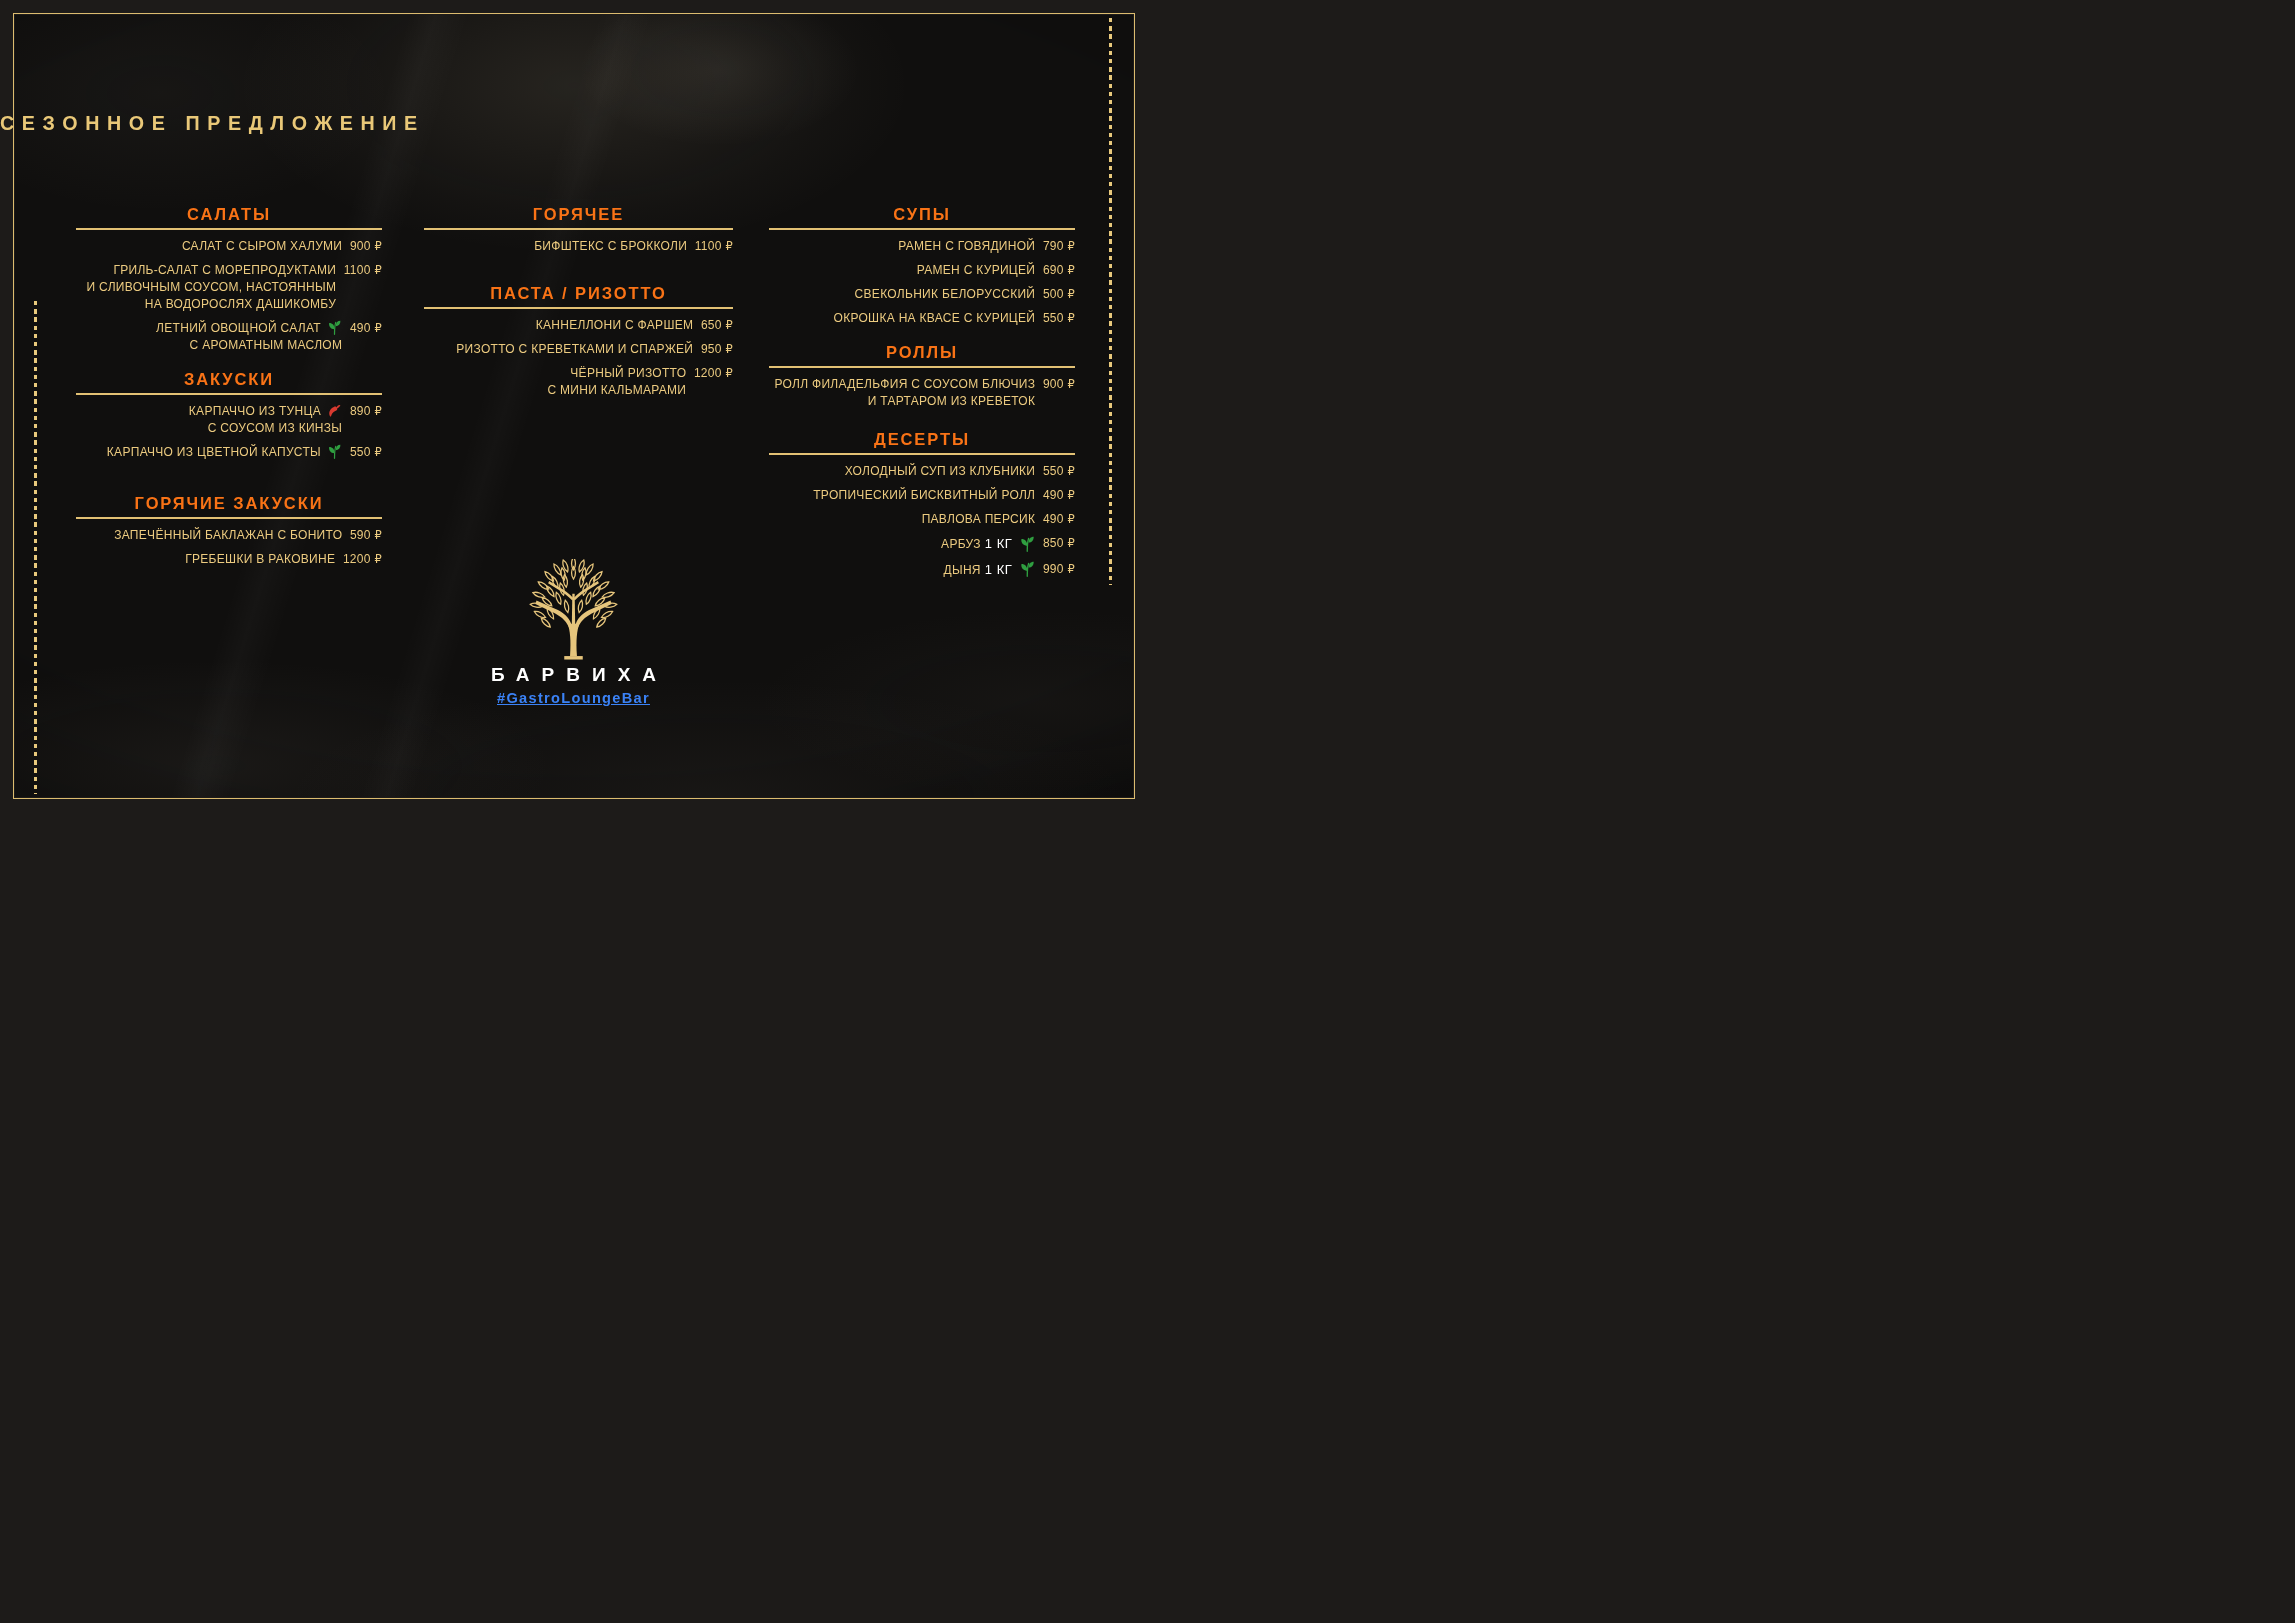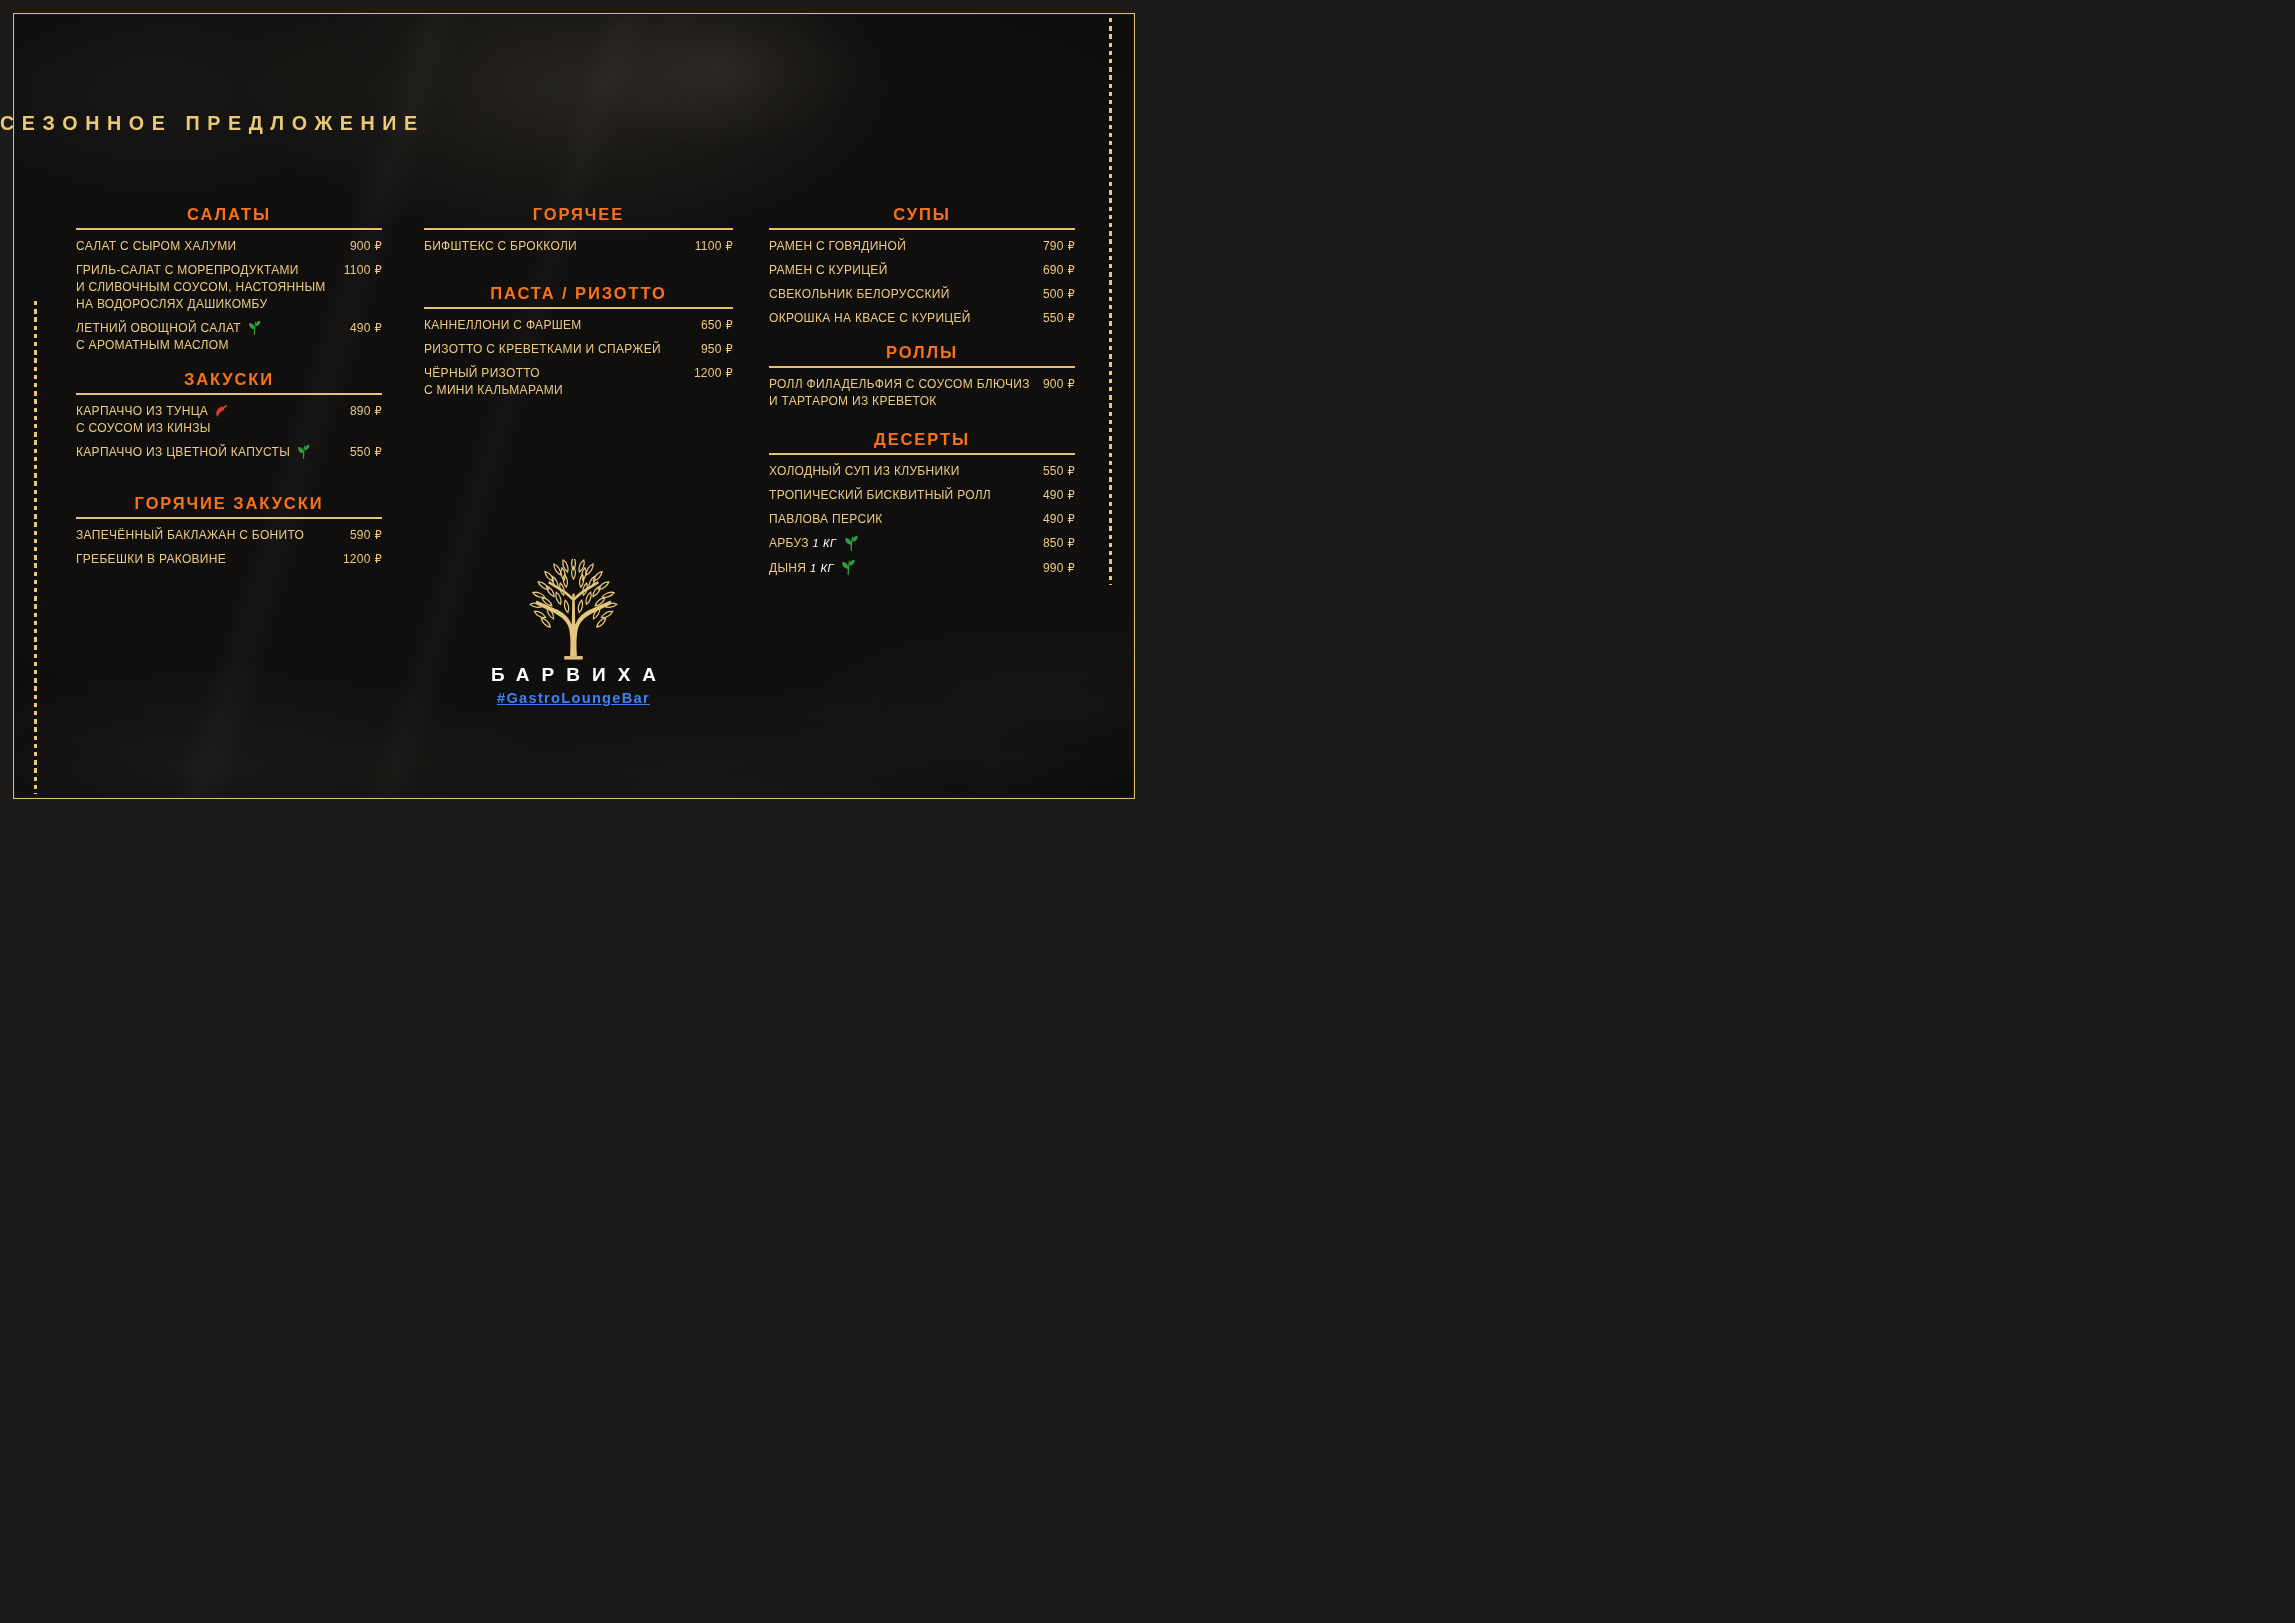--- a/index.html
+++ b/index.html
@@ -55,24 +55,24 @@
   .rule { height:1.9px; background:#e2c174; margin-top:2.5px; }
 
   .items { margin-top:8.2px; }
   .item {
     display:flex; justify-content:space-between; align-items:flex-start;
     gap:7.6px; margin-top:7px; color:#eccb80;
     font-size:12px; line-height:17px; letter-spacing:0.3px;
   }
   .item:first-child { margin-top:0; }
   .name { flex:1 1 auto; }
-  .nline { white-space:nowrap; }
+  .nline { white-space:nowrap;text-align:right; }
   .price { flex:0 0 auto; white-space:nowrap; text-align:right; letter-spacing:0.3px; }
   .rub { font-family:"DejaVu Sans", sans-serif; font-size:11.4px; }
-  .unit { color:#ffffff; font-size:11px; letter-spacing:0.6px; margin-left:3.8px;font-style:italic; }
+  .unit { color:#ffffff; font-size:13px; letter-spacing:0.6px; margin-left:3.8px; }
   .inline-icon { display:inline-block; vertical-align:middle; margin-left:6.3px; transform:translateY(-1.3px); }
 
   .logo { position:absolute; left:415px; top:559px; width:317px; text-align:center; }
   .logo-tree { display:block; margin:0 auto; }
   .brand-name {
     margin-top:1.3px; color:#ffffff; font-size:19px; font-weight:600;
     letter-spacing:12px; padding-left:12px; line-height:21.6px;
   }
   .brand-tag {
     margin-top:3.8px; color:#3b82f6; font-size:14.6px; font-weight:700;

